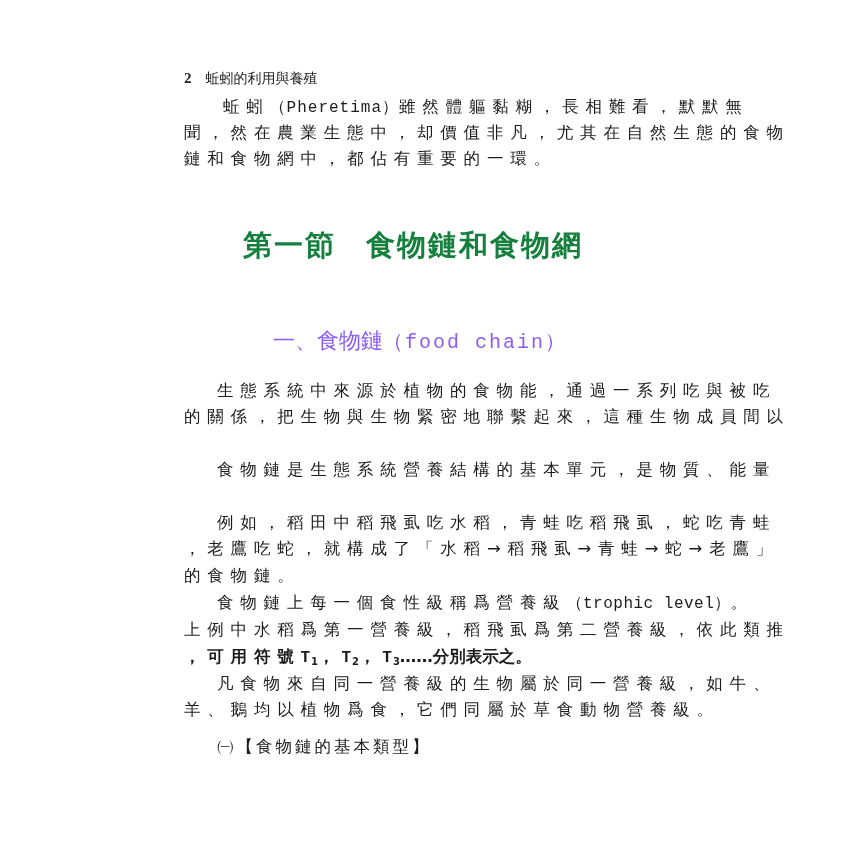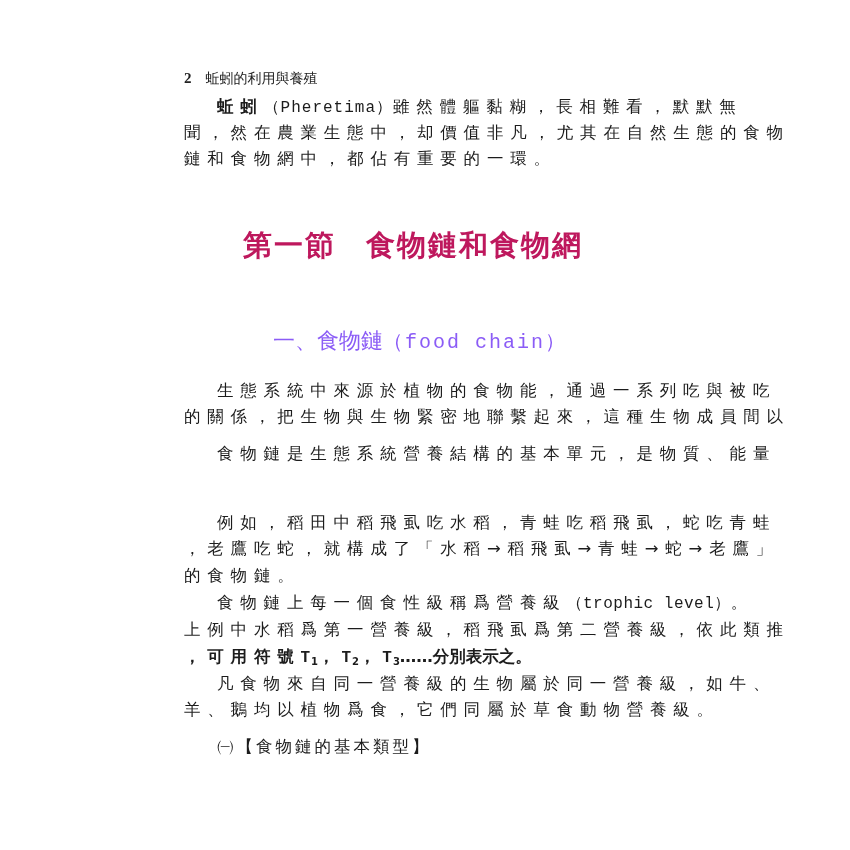--- a/index.html
+++ b/index.html
@@ -2,23 +2,23 @@
 <html><head>
 <meta charset="utf-8">
 <style>
   html, body { margin: 0; padding: 0; background: #ffffff; }
   body { width: 850px; height: 850px; position: relative; overflow: hidden; color: #1a1a1a; }
   .page { position: absolute; left: 0; top: 0; width: 850px; height: 596px; background: #ffffff; }
   .runhead { position: absolute; left: 184px; top: 70px; font-family: "DejaVu Serif", serif; font-size: 14px; color: #222; white-space: nowrap; }
   .runhead .pno { font-weight: bold; margin-right: 14px; font-family: "Liberation Serif", serif; font-size: 15px; }
   .line { position: absolute; left: 184px; width: 450px; font-family: "DejaVu Sans", sans-serif; font-size: 16.5px; letter-spacing: 6.8px; white-space: nowrap; color: #1c1c1c; line-height: 20px; }
   .indent { left: 217px; }
-  .b { font-weight: bold; }
+  .b { font-weight: normal; margin-left: 6px; }
   .lat { font-family: "Liberation Mono", monospace; letter-spacing: 1px; font-size: 16px; }
-  .h1 { position: absolute; left: 243px; top: 226px; font-family: Liberation Serif, serif; font-weight: bold; font-size: 29px; letter-spacing: 2px; white-space: nowrap; color: #be185d; }
+  .h1 { position: absolute; left: 243px; top: 226px; font-family: Liberation Serif, serif; font-weight: bold; font-size: 29px; letter-spacing: 2px; white-space: nowrap; color: #15803d; }
   .h1 .gap { display: inline-block; width: 30px; }
   .h2 { position: absolute; left: 273px; top: 326px; font-family: "DejaVu Serif", serif; font-size: 22px; white-space: nowrap; color: #8b5cf6; }
   .h2 .lat2 { font-family: "Liberation Mono", monospace; font-size: 20px; letter-spacing: 2px; }
   .h3 { position: absolute; left: 217px; top: 736px; font-family: "DejaVu Sans", sans-serif; font-size: 16.5px; letter-spacing: 3px; white-space: nowrap; color: #1c1c1c; }
   sub { font-size: 10px; vertical-align: -3px; letter-spacing: 0; }
 </style>
 </head>
 <body>
 
 <div class="page">
@@ -37,21 +37,21 @@
     <span>第一節</span><span class="gap"></span><span>食物鏈和食物網</span>
   </div>
 
   <div class="h2">
     <span>一、食物鏈</span><span class="lat2">（food chain）</span>
   </div>
 
   <div class="line indent" style="top:381px;">生態系統中來源於植物的食物能，通過一系列吃與被吃</div>
   <div class="line" style="top:407px;">的關係，把生物與生物緊密地聯繫起來，這種生物成員間以</div>
 
-  <div class="line indent" style="top:444px;">食物鏈是生態系統營養結構的基本單元，是物質、能量</div>
+  <div class="line indent" style="top:460px;">食物鏈是生態系統營養結構的基本單元，是物質、能量</div>
 
   <div class="line indent" style="top:513px;">例如，稻田中稻飛虱吃水稻，青蛙吃稻飛虱，蛇吃青蛙</div>
   <div class="line" style="top:539px;">，老鷹吃蛇，就構成了「水稻→稻飛虱→青蛙→蛇→老鷹」</div>
   <div class="line" style="top:566px;">的食物鏈。</div>
 
   <div class="line indent" style="top:593px;">
     <span>食物鏈上每一個食性級稱爲營養級</span><span class="lat" style="letter-spacing:0.5px;">（trophic level）。</span>
   </div>
   <div class="line" style="top:620px;">上例中水稻爲第一營養級，稻飛虱爲第二營養級，依此類推</div>
   <div class="line" style="top:647px;font-weight:bold;">

